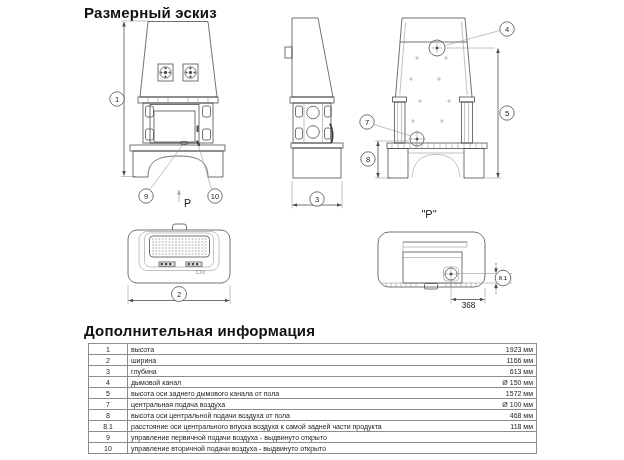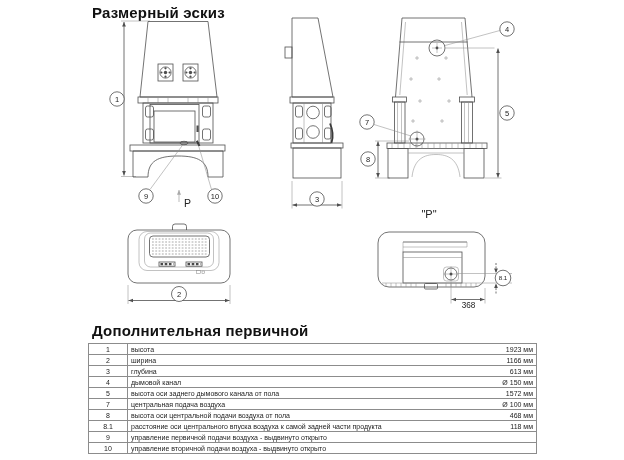--- a/index.html
+++ b/index.html
@@ -1,21 +1,21 @@
 <!DOCTYPE html>
 <html><head>
 <meta charset="utf-8">
 <style>
   html,body{margin:0;padding:0;}
   body{
     width:624px;height:460px;background:#ffffff;position:relative;overflow:hidden;
     font-family:"Liberation Sans", sans-serif;color:#1a1a1a;
   }
   .heading{
-    position:absolute;left:92px;margin:0;font-size:15px;font-weight:bold;color:#111;
+    position:absolute;left:84px;margin:0;font-size:15px;font-weight:bold;color:#111;
     letter-spacing:.2px;white-space:nowrap;
   }
   #h-sketch{top:4px;}
   #h-info{top:322px;}
   
   #drawing{position:absolute;left:0;top:0;}
   svg{stroke:#4f4f4f;stroke-width:.8;fill:none;}
   svg .thin{stroke:#8f8f8f;stroke-width:.55;}
   svg .dk{stroke:#3a3a3a;}
   svg .gray{stroke:#a9a9a9;}
@@ -257,21 +257,21 @@
       <circle class="wfill" cx="503" cy="278" r="7.8"></circle>
       <text class="txt ct-small" x="503" y="280.4">8.1</text>
     </g>
     <g>
       <circle class="wfill" cx="179" cy="294" r="7.5"></circle>
       <text class="txt ct" x="179" y="296.7">2</text>
     </g>
   </g>
 </svg>
 
-<h2 class="heading" id="h-info">Дополнительная первичной</h2>
+<h2 class="heading" id="h-info">Дополнительная информация</h2>
 
 <table id="info-table">
   <tbody>
     <tr>
       <td class="num">1</td>
       <td class="desc">высота</td>
       <td class="val">1923 мм</td>
     </tr>
     <tr>
       <td class="num">2</td>

